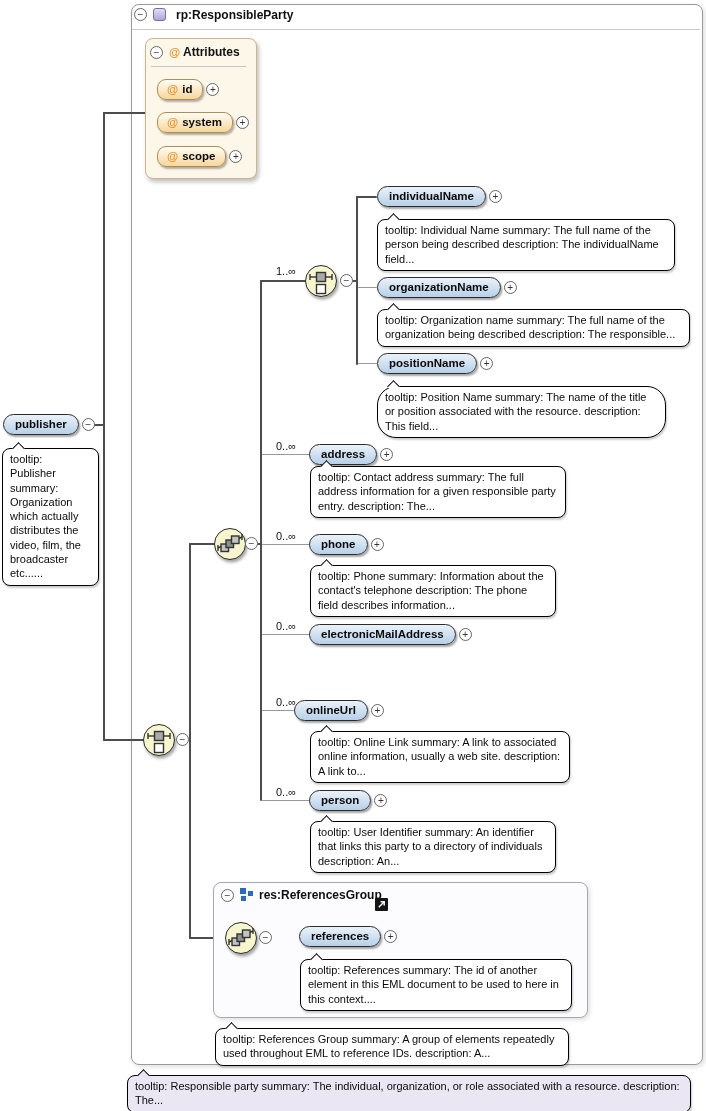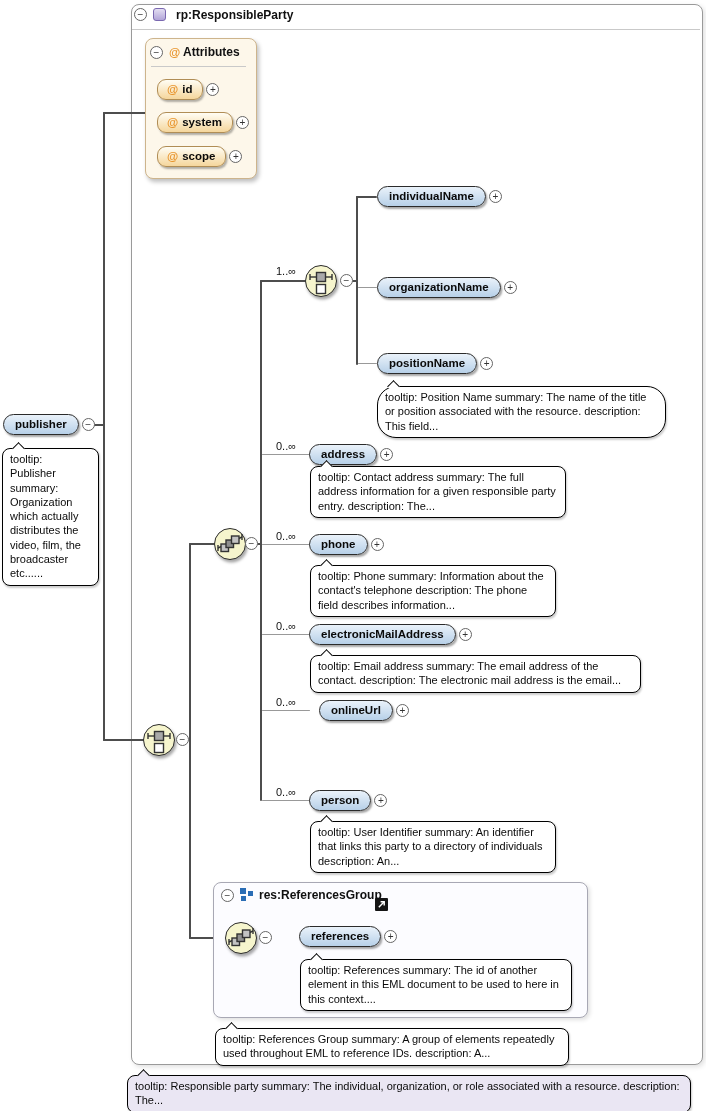--- a/index.html
+++ b/index.html
@@ -156,25 +156,27 @@
         <rect x="10.5" y="18.5" width="9" height="9" fill="#ffffff"></rect>
       </g>
     </svg>
   </div>
   <div class="circ abs" style="left:340px;top:274px;">−</div>
 
   <div class="row" style="left:377px;top:186px;">
     <span class="pill">individualName</span>
     <span class="circ">+</span>
   </div>
+  <div class="tip" style="left:377px;top:219px;width:298px;">tooltip: Individual Name summary: The full name of the person being described description: The individualName field...</div>
 
   <div class="row" style="left:377px;top:277px;">
     <span class="pill">organizationName</span>
     <span class="circ">+</span>
   </div>
+  <div class="tip" style="left:377px;top:309px;width:313px;">tooltip: Organization name summary: The full name of the organization being described description: The responsible...</div>
 
   <div class="row" style="left:377px;top:353px;">
     <span class="pill">positionName</span>
     <span class="circ">+</span>
   </div>
   <div class="tip" style="left:377px;top:386px;width:289px;border-radius:19px;">tooltip: Position Name summary: The name of the title or position associated with the resource. description: This field...</div>
 
   <div class="card" style="left:276px;top:440px;">0..∞</div>
   <div class="row" style="left:309px;top:444px;">
     <span class="pill">address</span>
@@ -187,27 +189,27 @@
     <span class="pill">phone</span>
     <span class="circ">+</span>
   </div>
   <div class="tip" style="left:310px;top:565px;width:246px;">tooltip: Phone summary: Information about the contact's telephone description: The phone field describes information...</div>
 
   <div class="card" style="left:276px;top:620px;">0..∞</div>
   <div class="row" style="left:309px;top:624px;">
     <span class="pill">electronicMailAddress</span>
     <span class="circ">+</span>
   </div>
-  <div class="tip" style="left:310px;top:655px;width:331px;">tooltip: Email address summary: The email address of the contact. description: The electronic mail address is the email...</div>
 
   <div class="card" style="left:276px;top:696px;">0..∞</div>
-  <div class="row" style="left:319px;top:700px;">
+  <div class="row" style="left:294px;top:700px;">
     <span class="pill">onlineUrl</span>
     <span class="circ">+</span>
   </div>
+  <div class="tip" style="left:310px;top:731px;width:260px;">tooltip: Online Link summary: A link to associated online information, usually a web site. description: A link to...</div>
 
   <div class="card" style="left:276px;top:786px;">0..∞</div>
   <div class="row" style="left:309px;top:790px;">
     <span class="pill">person</span>
     <span class="circ">+</span>
   </div>
   <div class="tip" style="left:310px;top:821px;width:246px;">tooltip: User Identifier summary: An identifier that links this party to a directory of individuals description: An...</div>
 
   <div class="ref-frame" style="left:213px;top:882px;width:373px;height:134px;"></div>
   <div class="circ abs" style="left:221px;top:889px;">−</div>

